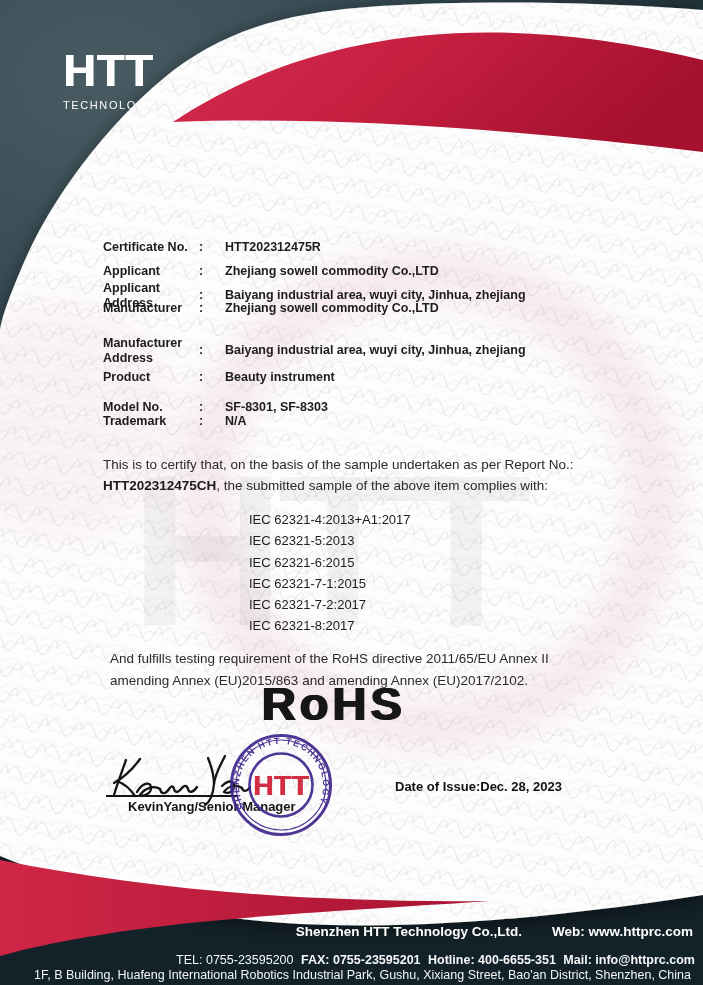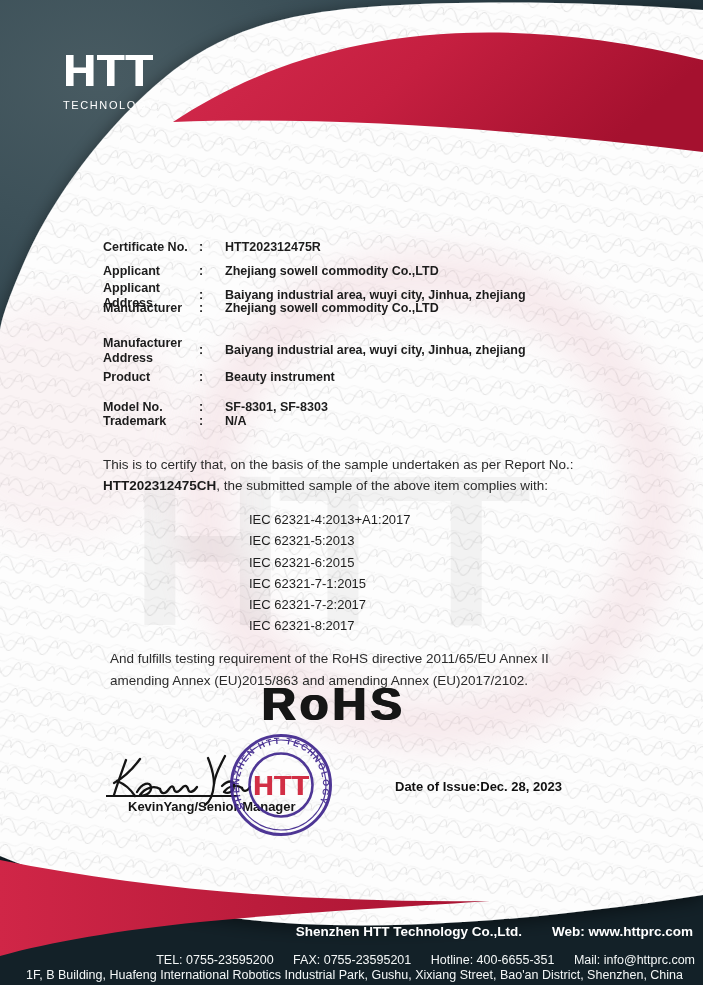--- a/index.html
+++ b/index.html
@@ -49,22 +49,22 @@
   .sig-name { position:absolute; left:104px; top:799px; font-size:13px; font-weight:bold; color:#141414;padding-left:24px; }
 
   .stamp { position:absolute; left:229px; top:733px; opacity:0.93; }
 
   .issue { position:absolute; left:395px; top:779px; font-size:13px; font-weight:bold; color:#111; }
 
   
   .f1 { position:absolute; right:10px; top:924px; color:#ffffff; font-size:13.5px; font-weight:bold; white-space:nowrap;margin-left:28px; }
   .f1 .gap { display:inline-block; width:30px; }
   .f2 { position:absolute; right:8px; top:953px; color:#f4f7f7; font-size:12.5px; white-space:nowrap; }
-  .f2 span + span { margin-left:16px; }
-  .f3 { position:absolute; right:20px; top:968px; color:#f4f7f7; font-size:12.5px; white-space:nowrap; }
+  .f2 span + span { margin-left:4px;font-weight:bold; }
+  .f3 { position:absolute; right:12px; top:968px; color:#f4f7f7; font-size:12.5px; white-space:nowrap; }
 </style>
 </head>
 <body>
 
 <div class="page">
 
   <svg class="bg-art" width="703" height="985" viewBox="0 0 703 985" aria-hidden="true">
     <defs>
       <path id="blob" d="M703 10
         C600 2 480 0 380 6

